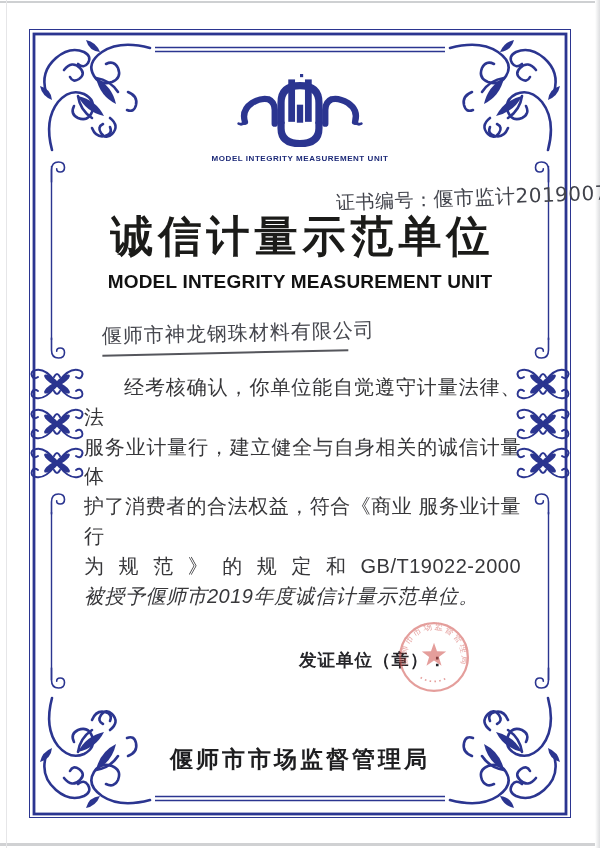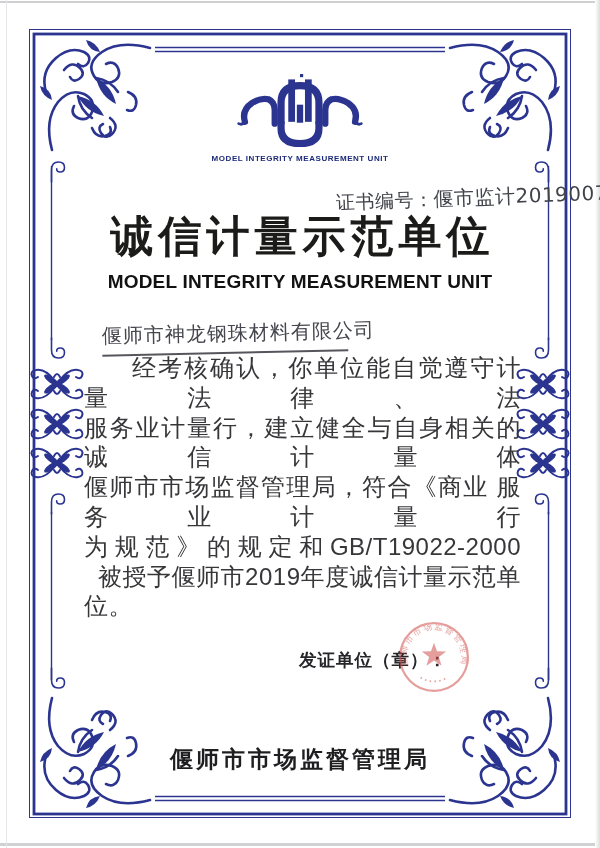--- a/index.html
+++ b/index.html
@@ -43,26 +43,26 @@
   }
 
   .company{
     position:absolute;left:102px;top:320px;width:246px;
     font-size:20px;color:#46474e;letter-spacing:1px;
     padding-bottom:5px;border-bottom:2px solid #55565c;
     transform:rotate(-1.3deg);white-space:nowrap;
   }
 
   .body-text{
-    position:absolute;left:84px;top:353px;width:437px;
-    font-size:24px;line-height:29.8px;color:#37373a;letter-spacing:.5px;
+    position:absolute;left:84px;top:373px;width:437px;
+    font-size:20px;line-height:29.8px;color:#37373a;letter-spacing:.5px;
   }
   .body-text .jline{text-align:justify;text-align-last:justify;text-justify:inter-character;}
   .body-text .first{text-indent:2em;}
-  .body-text .last{text-align:right;text-align-last:left;}
+  .body-text .last{text-align:right;text-align-last:left;font-style:italic;}
 
   .issuer{
     position:absolute;left:299px;top:648px;
     font-size:17.5px;font-weight:600;letter-spacing:1px;color:#26262a;
   }
   .seal{position:absolute;left:394px;top:617px;}
 
   .org-name{
     position:absolute;left:0;top:744px;width:100%;text-align:center;
     font-size:23px;font-weight:700;letter-spacing:3px;color:#1e1e20;
@@ -189,21 +189,21 @@
   </div>
 
   <div class="cert-title">诚信计量示范单位</div>
   <div class="cert-subtitle">MODEL INTEGRITY MEASUREMENT UNIT</div>
 
   <div class="company">偃师市神龙钢珠材料有限公司</div>
 
   <div class="body-text">
     <div class="jline first">经考核确认，你单位能自觉遵守计量法律、法</div>
     <div class="jline">服务业计量行，建立健全与自身相关的诚信计量体</div>
-    <div class="jline">偃师市市场监督管理局，符合《商业 服务业计量行</div>
+    <div class="jline">护了消费者的合法权益，符合《商业 服务业计量行</div>
     <div class="jline">为规范》的规定和GB/T19022-2000</div>
     <div class="last">被授予偃师市2019年度诚信计量示范单位。</div>
   </div>
 
   <div class="issuer">发证单位（章）：</div>
 
   <svg class="seal" width="80" height="80" viewBox="0 0 78 78">
     <g opacity="0.55">
       <circle cx="39" cy="39" r="33" fill="none" stroke="#cf4f4b" stroke-width="2.2"></circle>
       <polygon fill="#cf4f4b" points="39,25 41.94,33.45 50.89,33.64 43.76,39.05 46.35,47.61 39,42.5 31.65,47.61 34.24,39.05 27.11,33.64 36.06,33.45"></polygon>

